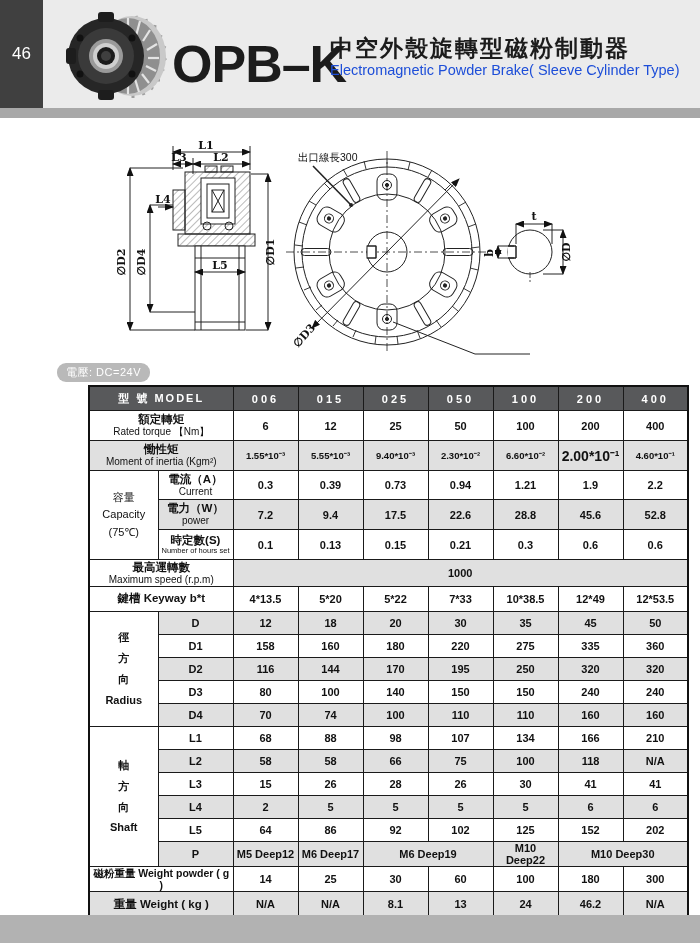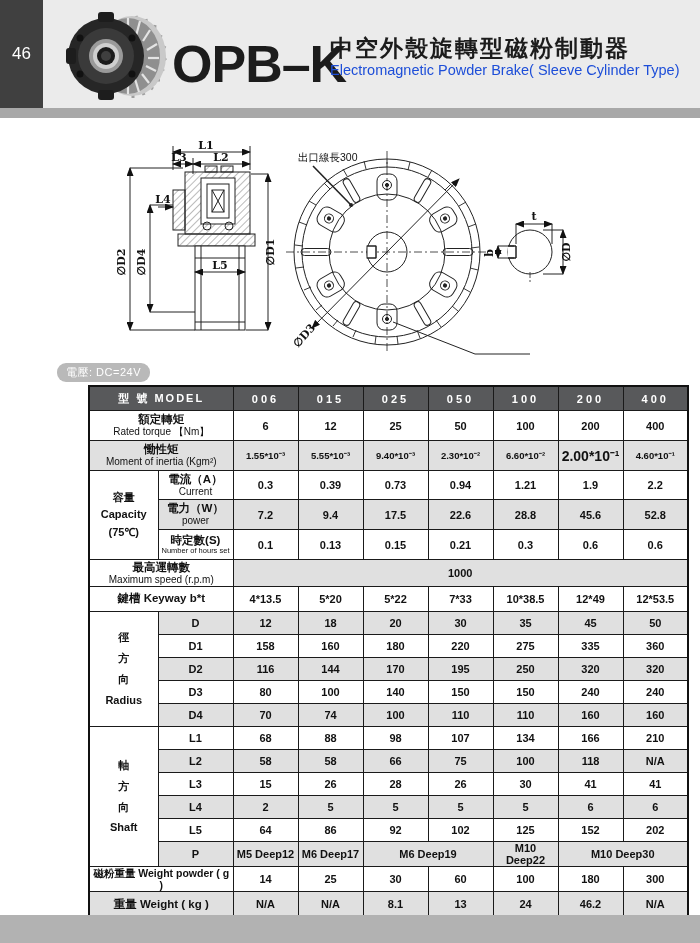--- a/index.html
+++ b/index.html
@@ -356,21 +356,21 @@
         <td class="val gray" style="font-size:9.5px">1.55*10⁻³</td>
         <td class="val gray" style="font-size:9.5px">5.55*10⁻³</td>
         <td class="val gray" style="font-size:9.5px">9.40*10⁻³</td>
         <td class="val gray" style="font-size:9.5px">2.30*10⁻²</td>
         <td class="val gray" style="font-size:9.5px">6.60*10⁻²</td>
         <td class="val gray" style="font-size:14px">2.00*10⁻¹</td>
         <td class="val gray" style="font-size:9.5px">4.60*10⁻¹</td>
       </tr>
 
       <tr class="r28">
-        <td rowspan="3" class="grp" style="line-height:1.6;font-weight:bold;">容量
+        <td rowspan="3" class="grp" style="line-height:1.6;font-weight:normal;">容量
 Capacity
 (75℃)</td>
         <td class="lbl white">
           <span class="zh">電流（A）</span>
           <span class="en">Current</span>
         </td>
         <td class="val white">0.3</td>
         <td class="val white">0.39</td>
         <td class="val white">0.73</td>
         <td class="val white">0.94</td>

